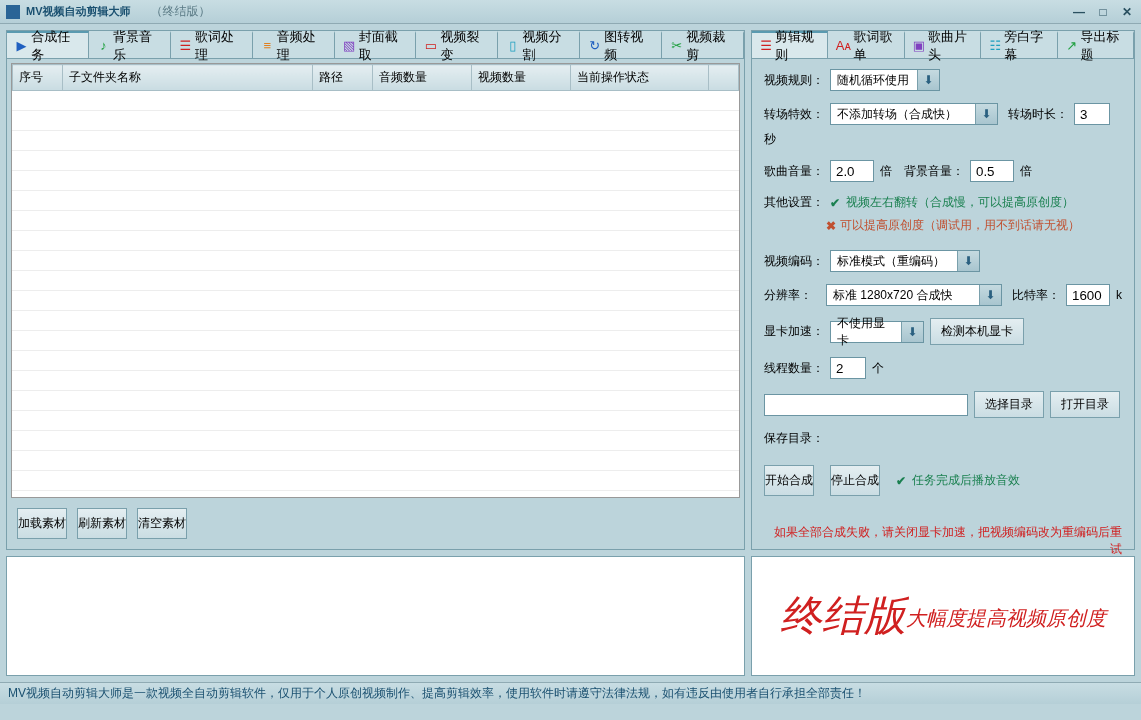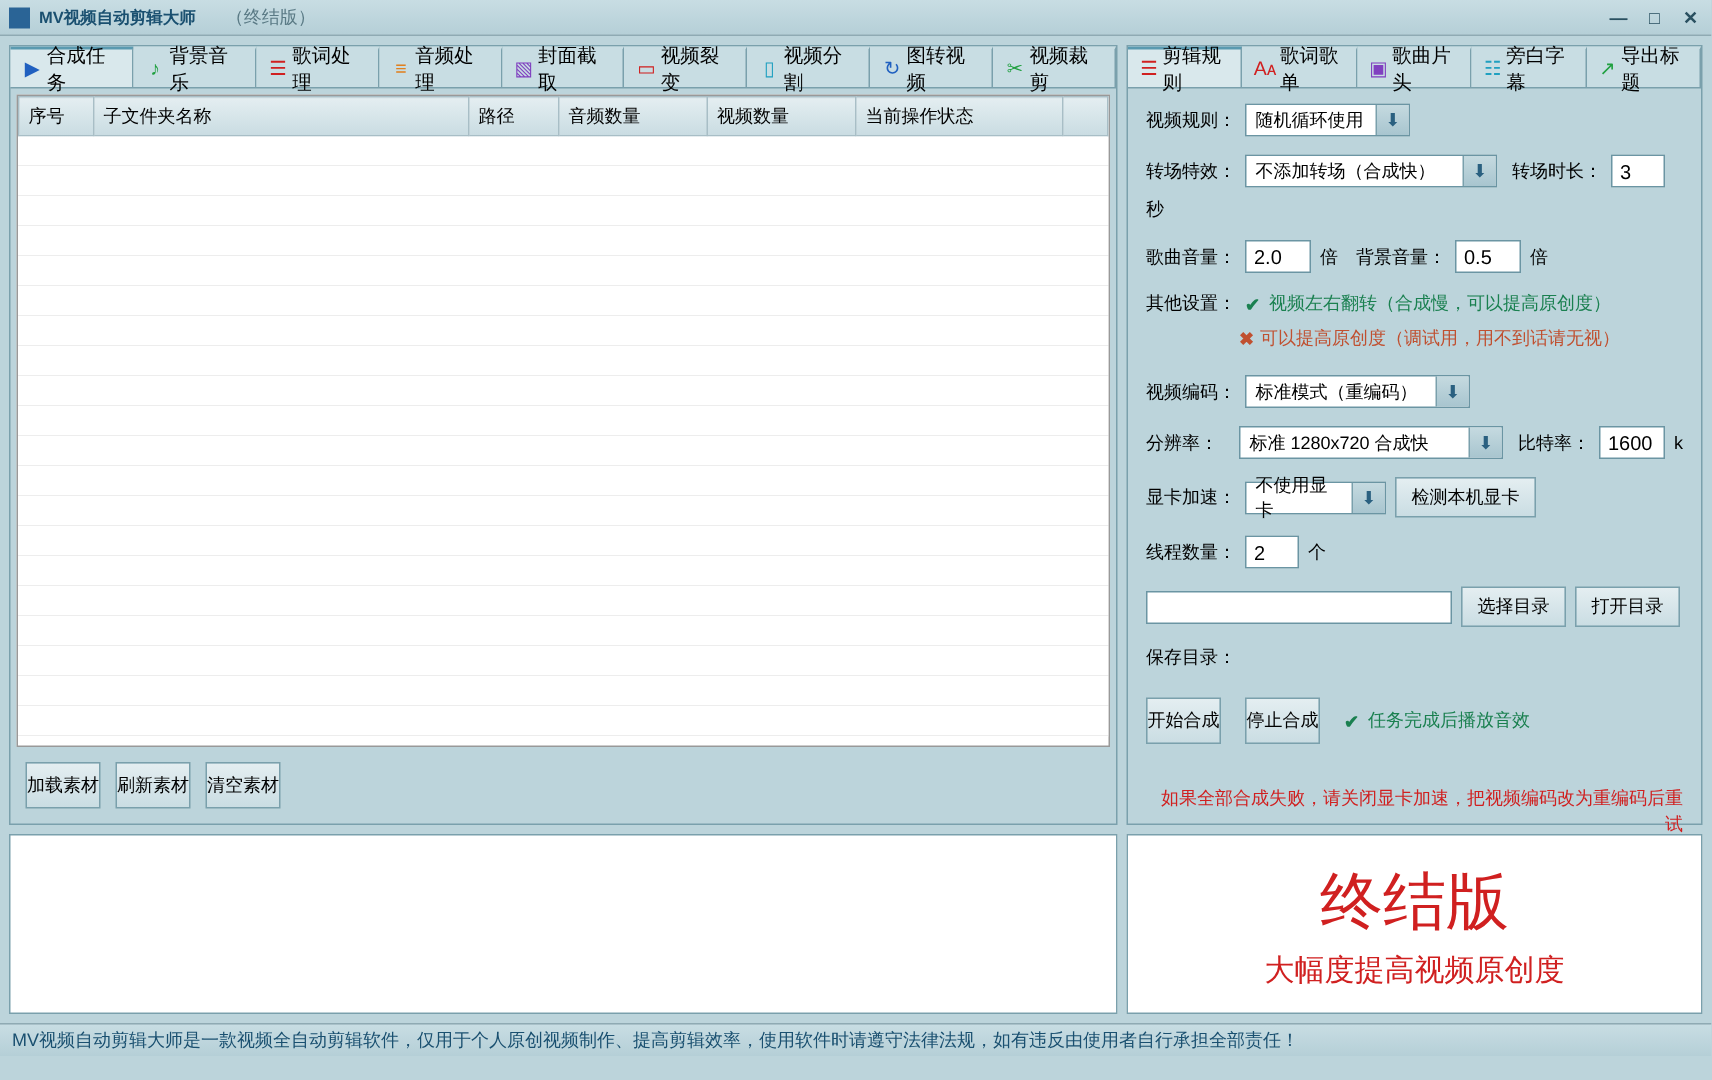--- a/index.html
+++ b/index.html
@@ -52,21 +52,21 @@
     .check-on { color: #1a8050; font-weight: bold; }
     .check-off { color: #c05030; font-weight: bold; }
     .check-label-on { color: #1a8050; }
     .check-label-off { color: #c05030; }
     
     .error-text { color: #d02020; font-size: 12px; padding: 6px 12px; text-align: right; }
     
     
     .bottom-area { display: flex; height: 126px; padding: 0 6px 6px; gap: 6px; }
     .bottom-left { flex: 1; border: 1px solid #7aa0ac; background: #fff; }
-    .bottom-right { width: 384px; border: 1px solid #7aa0ac; background: #fff; display: flex; flex-direction: column; align-items: center; justify-content: center; }
+    .bottom-right { width: 384px; border: 1px solid #7aa0ac; background: #fff; display: flex; align-items: center; justify-content: center; font-style: italic; }
     .big-red { color: #d02020; font-size: 42px; font-weight: normal; font-family: SimSun, serif; }
     .big-red-sub { color: #d02020; font-size: 20px; margin-top: 4px; }
     
     
     .statusbar { height: 22px; background: linear-gradient(#c8dde3, #b5cfd7); border-top: 1px solid #8faab3; padding: 0 8px; display: flex; align-items: center; color: #1a5070; font-size: 12px; }
     
     
     .ic-blue { color: #2060c0; }
     .ic-green { color: #20a040; }
     .ic-red { color: #d02020; }

